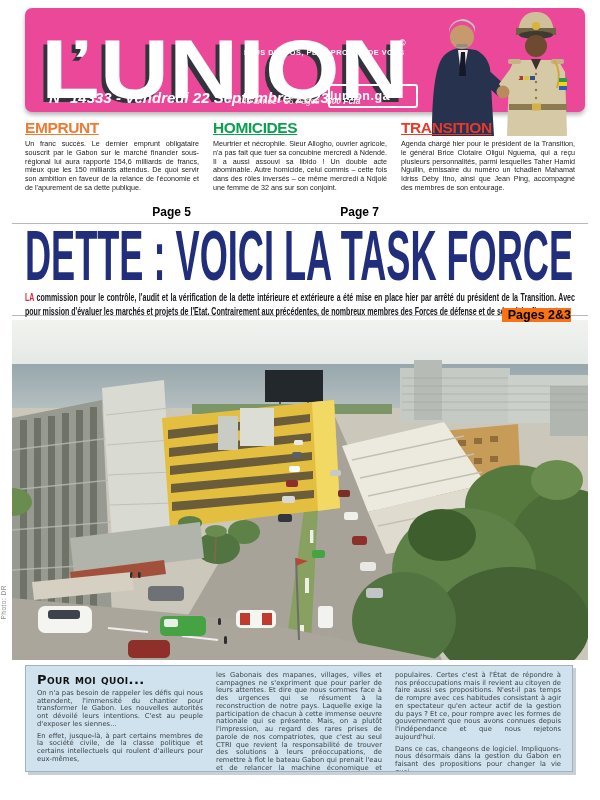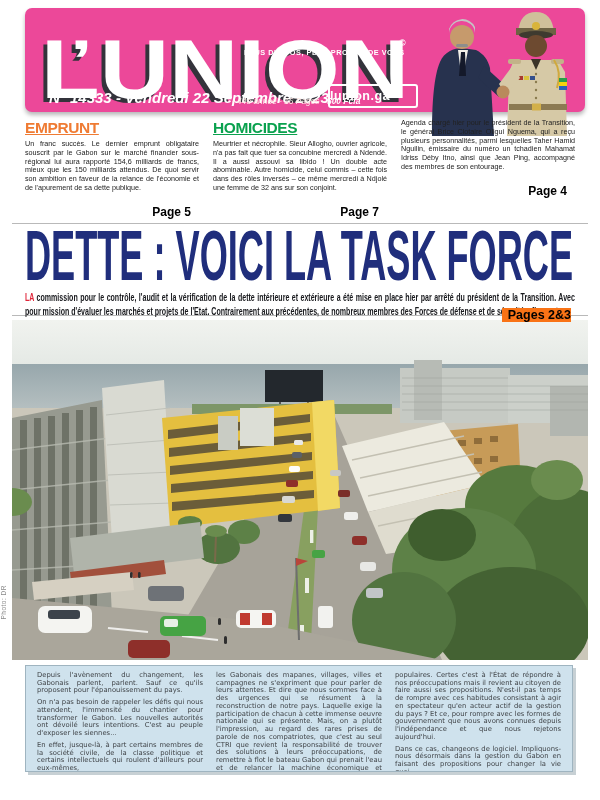--- a/index.html
+++ b/index.html
@@ -119,22 +119,22 @@
       <h2>EMPRUNT</h2>
       <p>Un franc succès. Le dernier emprunt obligataire souscrit par le Gabon sur le marché financier sous-régional lui aura rapporté 154,6 milliards de francs, mieux que les 150 milliards attendus. De quoi servir son ambition en faveur de la relance de l'économie et de l'apurement de sa dette publique.</p>
       <div class="page-ref">Page 5</div>
     </article>
     <article class="brief c2">
       <h2>HOMICIDES</h2>
       <p>Meurtrier et nécrophile. Sieur Allogho, ouvrier agricole, n'a pas fait que tuer sa concubine mercredi à Ndendé. Il a aussi assouvi sa libido ! Un double acte abominable. Autre homicide, celui commis – cette fois dans des rôles inversés – ce même mercredi à Ndjolé une femme de 32 ans sur son conjoint.</p>
       <div class="page-ref">Page 7</div>
     </article>
     <article class="brief c3">
+      <h2>TRANSITION</h2>
       <p>Agenda chargé hier pour le président de la Transition, le général Brice Clotaire Oligui Nguema, qui a reçu plusieurs personnalités, parmi lesquelles Taher Hamid Nguilin, émissaire du numéro un tchadien Mahamat Idriss Déby Itno, ainsi que Jean Ping, accompagné des membres de son entourage.</p>
-      <div class="page-ref">Page 4</div>
     </article>
   </section>
 
   <div class="rule r1"></div>
 
   <section class="lead">
     <svg width="550" height="60" viewBox="0 0 550 60">
       <text x="0" y="54" font-family="Liberation Sans, sans-serif" font-weight="bold" font-size="70" fill="#202e7c" textLength="548" lengthAdjust="spacingAndGlyphs">DETTE : VOICI LA TASK FORCE</text>
     </svg>
     <div class="deck">
@@ -320,21 +320,21 @@
     </g>
 
     <line x1="284" y1="238" x2="287" y2="320" stroke="#6e6e6e" stroke-width="2"></line>
     <polygon points="284,238 296,241 284,246" fill="#b8453a"></polygon>
   </svg>
   <div class="photo-credit">Photo: DR</div>
 
   <section class="editorial">
     <div class="ed-cols">
       <div class="ed-col">
-        <p>Depuis l'avènement du changement, les Gabonais parlent, parlent. Sauf ce qu'ils proposent pour l'épanouissement du pays.</p>
+        <h3 class="ed-title">Pour moi quoi...</h3>
         <p>On n'a pas besoin de rappeler les défis qui nous attendent, l'immensité du chantier pour transformer le Gabon. Les nouvelles autorités ont dévoilé leurs intentions. C'est au peuple d'exposer les siennes...</p>
         <p>En effet, jusque-là, à part certains membres de la société civile, de la classe politique et certains intellectuels qui roulent d'ailleurs pour eux-mêmes,</p>
       </div>
       <div class="ed-col">
         <p>les Gabonais des mapanes, villages, villes et campagnes ne s'expriment que pour parler de leurs attentes. Et dire que nous sommes face à des urgences qui se résument à la reconstruction de notre pays. Laquelle exige la participation de chacun à cette immense oeuvre nationale qui se présente. Mais, on a plutôt l'impression, au regard des rares prises de parole de nos compatriotes, que c'est au seul CTRI que revient la responsabilité de trouver des solutions à leurs préoccupations, de remettre à flot le bateau Gabon qui prenait l'eau et de relancer la machine économique et sociale. Or la construction d'une Nation relève de l'ensemble des forces</p>
       </div>
       <div class="ed-col">
         <p>populaires. Certes c'est à l'État de répondre à nos préoccupations mais il revient au citoyen de faire aussi ses propositions. N'est-il pas temps de rompre avec ces habitudes consistant à agir en spectateur qu'en acteur actif de la gestion du pays ? Et ce, pour rompre avec les formes de gouvernement que nous avons connues depuis l'indépendance et que nous rejetons aujourd'hui.</p>
         <p>Dans ce cas, changeons de logiciel. Impliquons-nous désormais dans la gestion du Gabon en faisant des propositions pour changer la vie quoi.</p>
 

